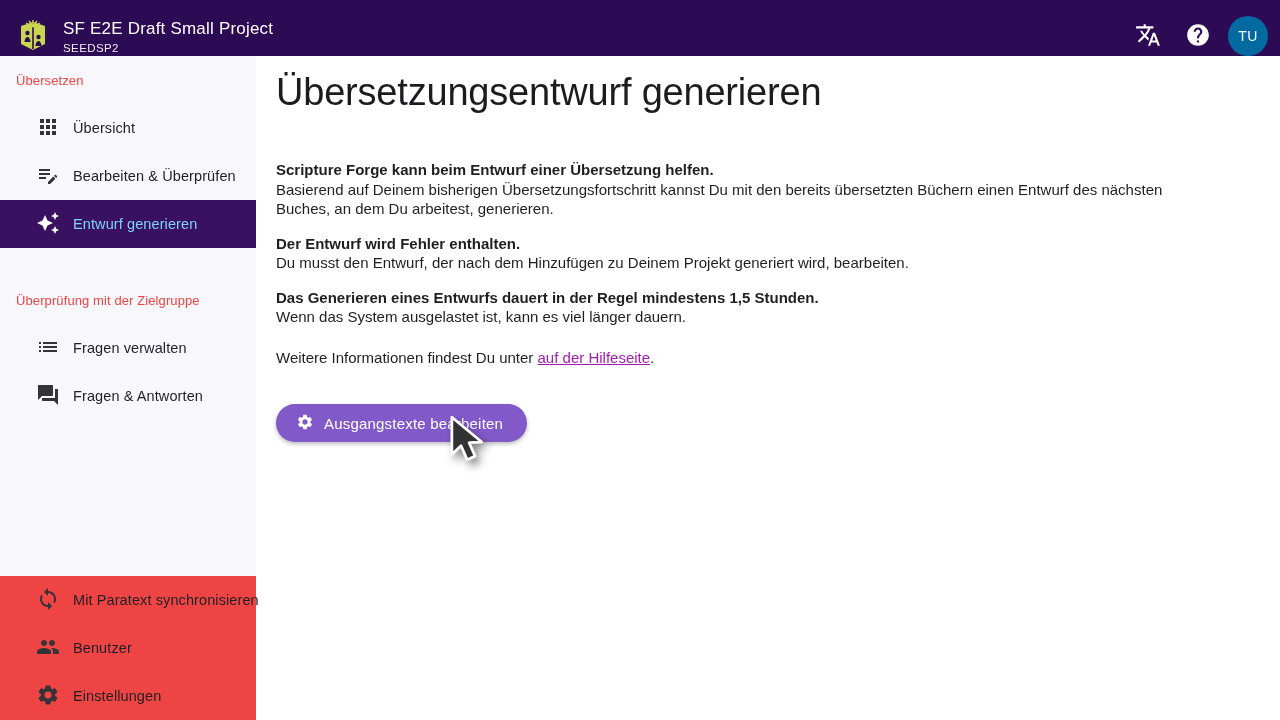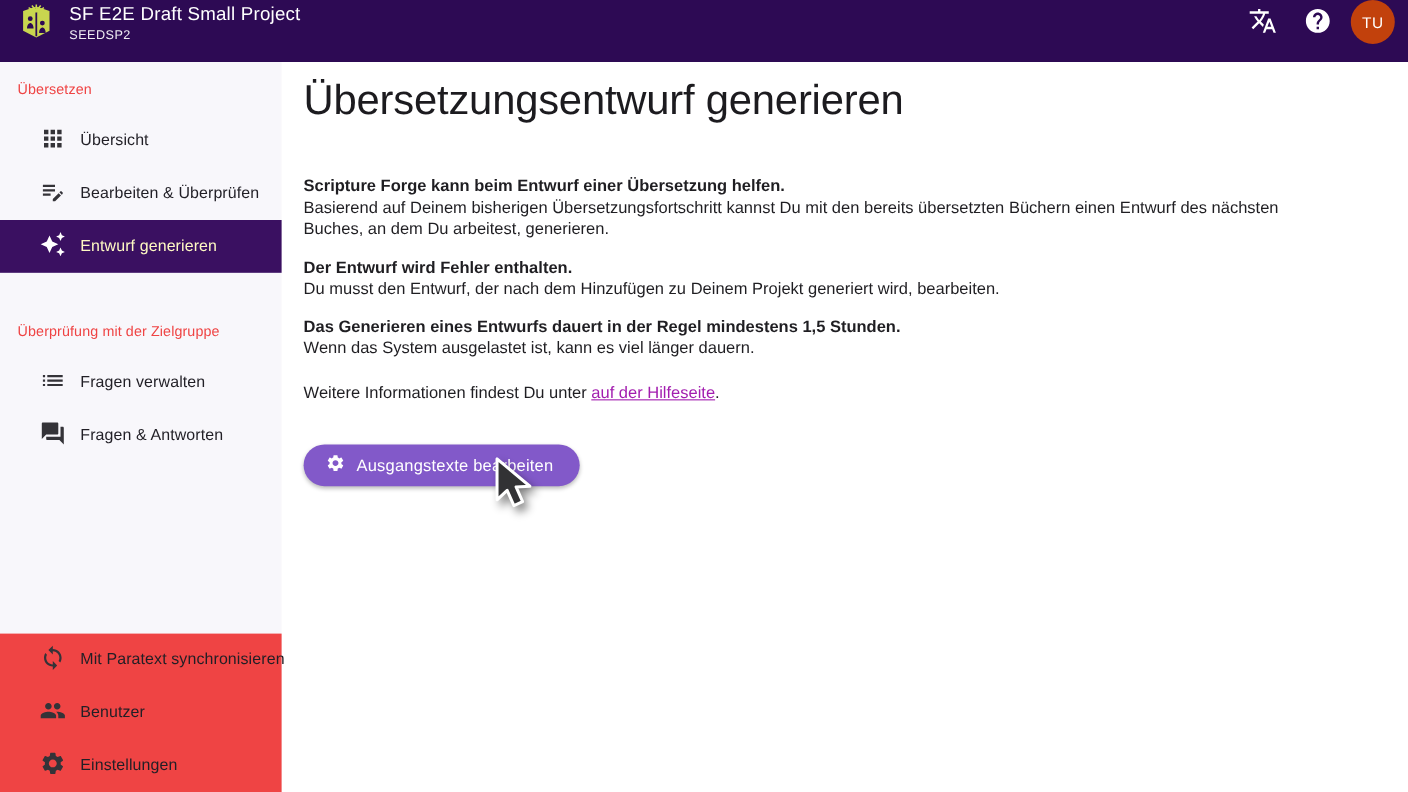--- a/index.html
+++ b/index.html
@@ -1,45 +1,45 @@
 <!DOCTYPE html>
 <html lang="de"><head>
 <meta charset="utf-8">
 <style>
   * { box-sizing: border-box; }
   html,body { margin:0; padding:0; width:1280px; height:720px; overflow:hidden;
               font-family:"Liberation Sans", sans-serif; background:#ffffff; }
 
   
   .topbar { position:fixed; top:0; left:0; width:1280px; height:56px;
-            background:#2d0a54; display:flex; align-items:flex-start;
+            background:#2d0a54; display:flex; align-items:flex-end;
             padding:0 12px 0 18px; color:#fff; z-index:20; }
   .brand { display:flex; align-items:center; }
   .brand-logo { width:30px; height:40px; display:flex; align-items:center; }
   .brand-text { margin-left:15px; }
   .brand-title { font-size:17px; font-weight:500; letter-spacing:.2px; line-height:20px; }
   .brand-sub { font-size:11.5px; font-weight:500; letter-spacing:.4px; opacity:.92; margin-top:3px; }
   .topbar-spacer { flex:1; }
   .topbar-actions { display:flex; align-items:center; gap:10px; }
   .icon-btn { width:40px; height:40px; border:none; background:transparent; border-radius:50%;
               display:flex; align-items:center; justify-content:center; cursor:pointer; padding:0; }
-  .avatar { width:40px; height:40px; border-radius:50%; background:#c2410c; border:none;
+  .avatar { width:40px; height:40px; border-radius:50%; background:#0369a1; border:none;
             color:#ffffff; font-size:14px; font-family:"Liberation Sans",sans-serif;
             display:flex; align-items:center; justify-content:center; cursor:pointer; letter-spacing:.5px; }
 
   
   .sidebar { position:fixed; top:56px; left:0; bottom:0; width:256px;
              background:#f8f7fb; display:flex; flex-direction:column; z-index:10; }
   .nav-label { height:48px; display:flex; align-items:center; padding:0 16px;
                font-size:13px; font-weight:500; color:#ef4444; letter-spacing:.1px; }
   .nav-item { height:48px; display:flex; align-items:center; padding:0 16px 0 36px;
               gap:13px; cursor:pointer; color:#211f26; font-size:14.5px; font-weight:500;
               letter-spacing:.1px; white-space:nowrap; }
   .nav-item svg { flex:0 0 24px; fill:#343338; }
-  .nav-item.active { background:#3a1061; color:#fef9c3; }
+  .nav-item.active { background:#3a1061; color:#7dd3fc; }
   .nav-item.active svg { fill:#ffffff; }
   .nav-section-2 { margin-top:28px; }
   .sidebar-footer { margin-top:auto; background:#ef4444; }
 
   
   .main { margin-left:256px; padding:14px 60px 0 20px; }
   .page-title { font-size:38px; font-weight:400; color:#1c1b1f; margin:2px 0 48px;
                 letter-spacing:-.2px; line-height:40px; }
   .para { font-size:15px; line-height:19.5px; color:#1f1e22; margin:0 0 15px; }
   .para strong { font-weight:700; }

